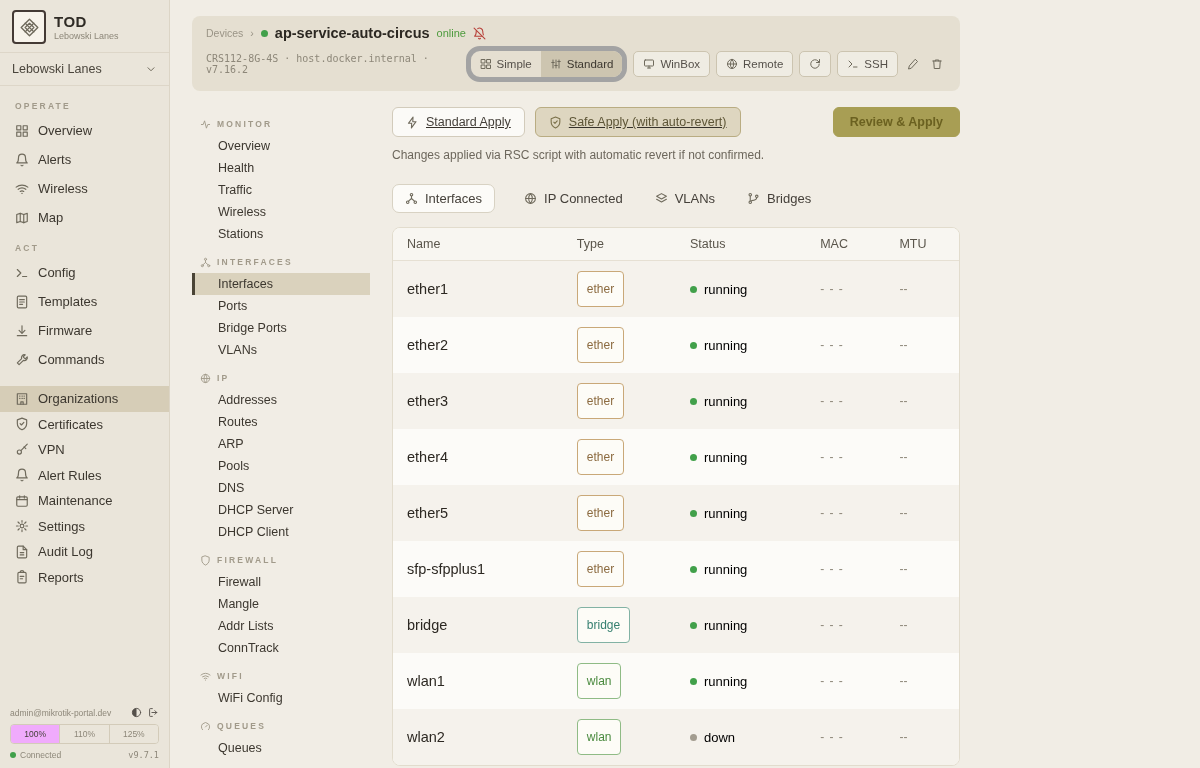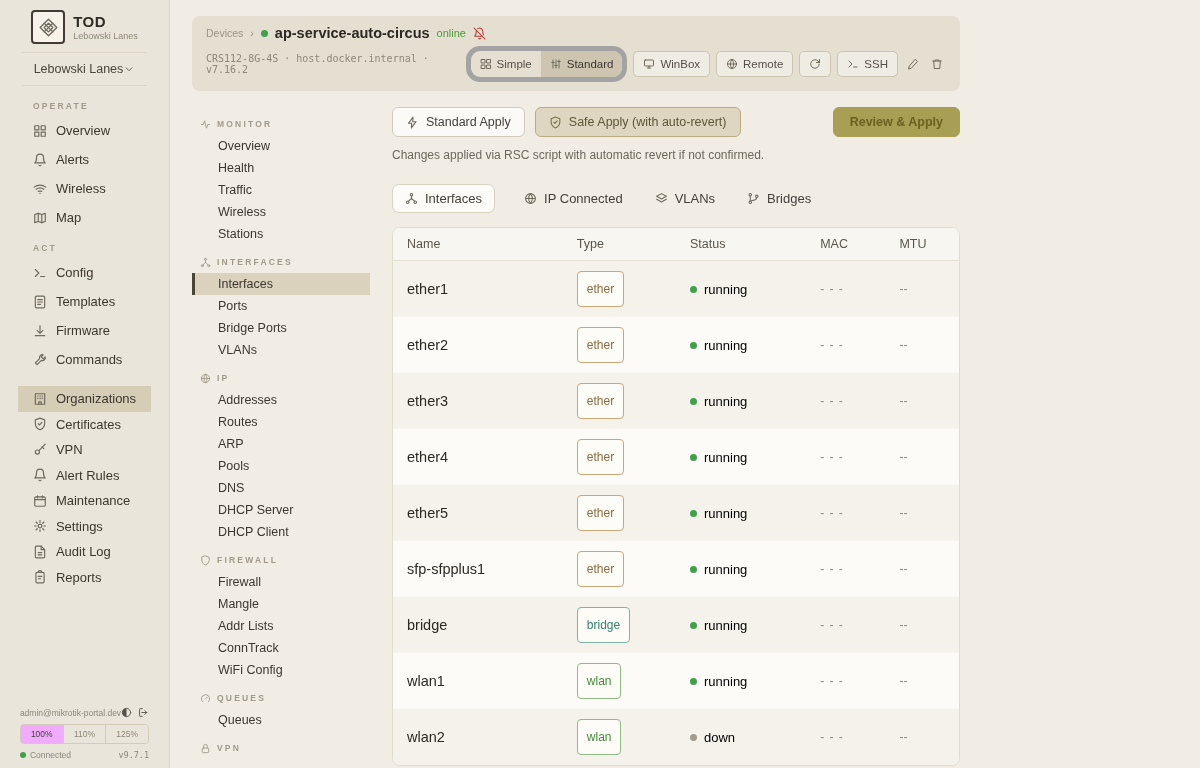--- a/index.html
+++ b/index.html
@@ -5,21 +5,21 @@
   * { margin:0; padding:0; box-sizing:border-box; }
   html,body { width:1200px; height:768px; overflow:hidden; }
   body { font-family:"Liberation Sans","DejaVu Sans",sans-serif; background:#f1ede5; color:#35312a; display:flex; font-size:13px; }
   .ic { display:inline-flex; color:#6f6a5c; flex:none; align-items:center; }
   .ic svg { width:14px; height:14px; display:block; }
   .ic.red { color:#b8413a; }
   .dot { width:7px; height:7px; border-radius:50%; display:inline-block; flex:none; }
   .dot.green { background:#41a04a; }
 
   
-  .sidebar { width:170px; background:#eae5da; border-right:1px solid #dcd5c6; display:flex; flex-direction:column;align-items:center; }
+  .sidebar { width:170px; background:#eae5da; border-right:1px solid #dcd5c6; display:flex; flex-direction:column; }
   .brand { display:flex; gap:8px; padding:10px 12px 8px; align-items:center; }
   .logo-box { width:34px; height:34px; border:2px solid #443a35; border-radius:4px; background:#f7f3eb; display:flex; align-items:center; justify-content:center; color:#8c2332; }
   .logo-box svg { width:21px; height:21px; stroke-width:1.6; }
   .brand-title { font-size:15px; font-weight:bold; letter-spacing:.5px; color:#2f2b25; }
   .brand-sub { font-size:9px; color:#8d8779; margin-top:1px; }
   .org-selector { border-top:1px solid #ddd6c8; border-bottom:1px solid #ddd6c8; padding:9px 12px; display:flex; justify-content:space-between; align-items:center; font-size:12.5px; color:#4a453c; cursor:pointer; }
   .org-selector .ic svg { width:12px; height:12px; }
   #sidebar-nav { flex:1; padding-top:4px; overflow:hidden; }
   .side-sec-label { font-size:8.5px; letter-spacing:2.2px; color:#a19a8a; padding:11px 15px 5px; font-weight:bold; }
   .side-item { display:flex; align-items:center; gap:9px; padding:0 15px; height:29px; font-size:13px; color:#3c372f; cursor:pointer; }
@@ -64,21 +64,21 @@
   .subnav { width:200px; flex:none; }
   .sn-sec { display:flex; align-items:flex-start; gap:6px; font-size:8.5px; font-weight:bold; letter-spacing:2.2px; color:#a19a8a; padding:12px 0 5px 8px; }
   .sn-sec .ic svg { width:11px; height:11px; }
   .sn-sec .ic { color:#a19a8a; }
   .sn-item { padding-left:26px; font-size:12.5px; color:#3c372f; height:22px; cursor:pointer; display:flex; align-items:center; width:178px; }
   .sn-item.selected { background:#dad2bd; border-left:3px solid #4a4436; padding-left:23px; }
 
   
   .content { flex:1; }
   .apply-row { display:flex; justify-content:space-between; align-items:center; }
-  .apply-left { display:flex; gap:10px; }
+  .apply-left { display:flex; gap:10px;text-decoration:underline; }
   .btn { display:inline-flex; align-items:center; gap:7px; font-size:12.5px; border-radius:6px; padding:0 13px; border:1px solid #d2cbbb; background:#fbfaf7; color:#45403a; cursor:pointer; height:30px; font-family:inherit; }
   .btn .ic svg { width:13px; height:13px; }
   .btn.selected { background:#ded6c0; border-color:#b9ac82; color:#5e5637; }
   .btn.selected .ic { color:#7a7049; }
   .btn.review { background:#a89e54; border:1px solid #a89e54; color:#6b6120; font-weight:bold; padding:0 16px; }
   .apply-note { font-size:12px; color:#6d675c; margin-top:11px; }
   .tabs { display:flex; align-items:center; gap:26px; margin-top:22px; }
   .tab { display:inline-flex; align-items:center; gap:7px; font-size:13px; color:#45403a; cursor:pointer; background:none; border:1px solid transparent; padding:6px 2px; font-family:inherit; }
   .tab .ic svg { width:13px; height:13px; }
   .tab.selected { background:#fcfbf8; border:1px solid #d8d2c3; border-radius:7px; padding:6px 12px; }
@@ -504,20 +504,31 @@
         </div>
         <div class="sn-item">
           <span>Mangle</span>
         </div>
         <div class="sn-item">
           <span>Addr Lists</span>
         </div>
         <div class="sn-item">
           <span>ConnTrack</span>
         </div>
+        <div class="sn-sec">
+          <span class="ic ">
+            <svg viewBox="0 0 24 24" fill="none" stroke="currentColor" stroke-width="2" stroke-linecap="round" stroke-linejoin="round">
+              <path d="M2 8.8a16 16 0 0 1 20 0"></path>
+              <path d="M5.5 12.5a11 11 0 0 1 13 0"></path>
+              <path d="M9 16.2a5.5 5.5 0 0 1 6 0"></path>
+              <circle cx="12" cy="19.5" r="1.2" fill="currentColor" stroke="none"></circle>
+            </svg>
+          </span>
+          <span>WIFI</span>
+        </div>
         <div class="sn-item">
           <span>WiFi Config</span>
         </div>
         <div class="sn-sec">
           <span class="ic ">
             <svg viewBox="0 0 24 24" fill="none" stroke="currentColor" stroke-width="2" stroke-linecap="round" stroke-linejoin="round">
               <path d="M5.5 19a9 9 0 1 1 13 0"></path>
               <path d="M12 13l4-4"></path>
             </svg>
           </span>

